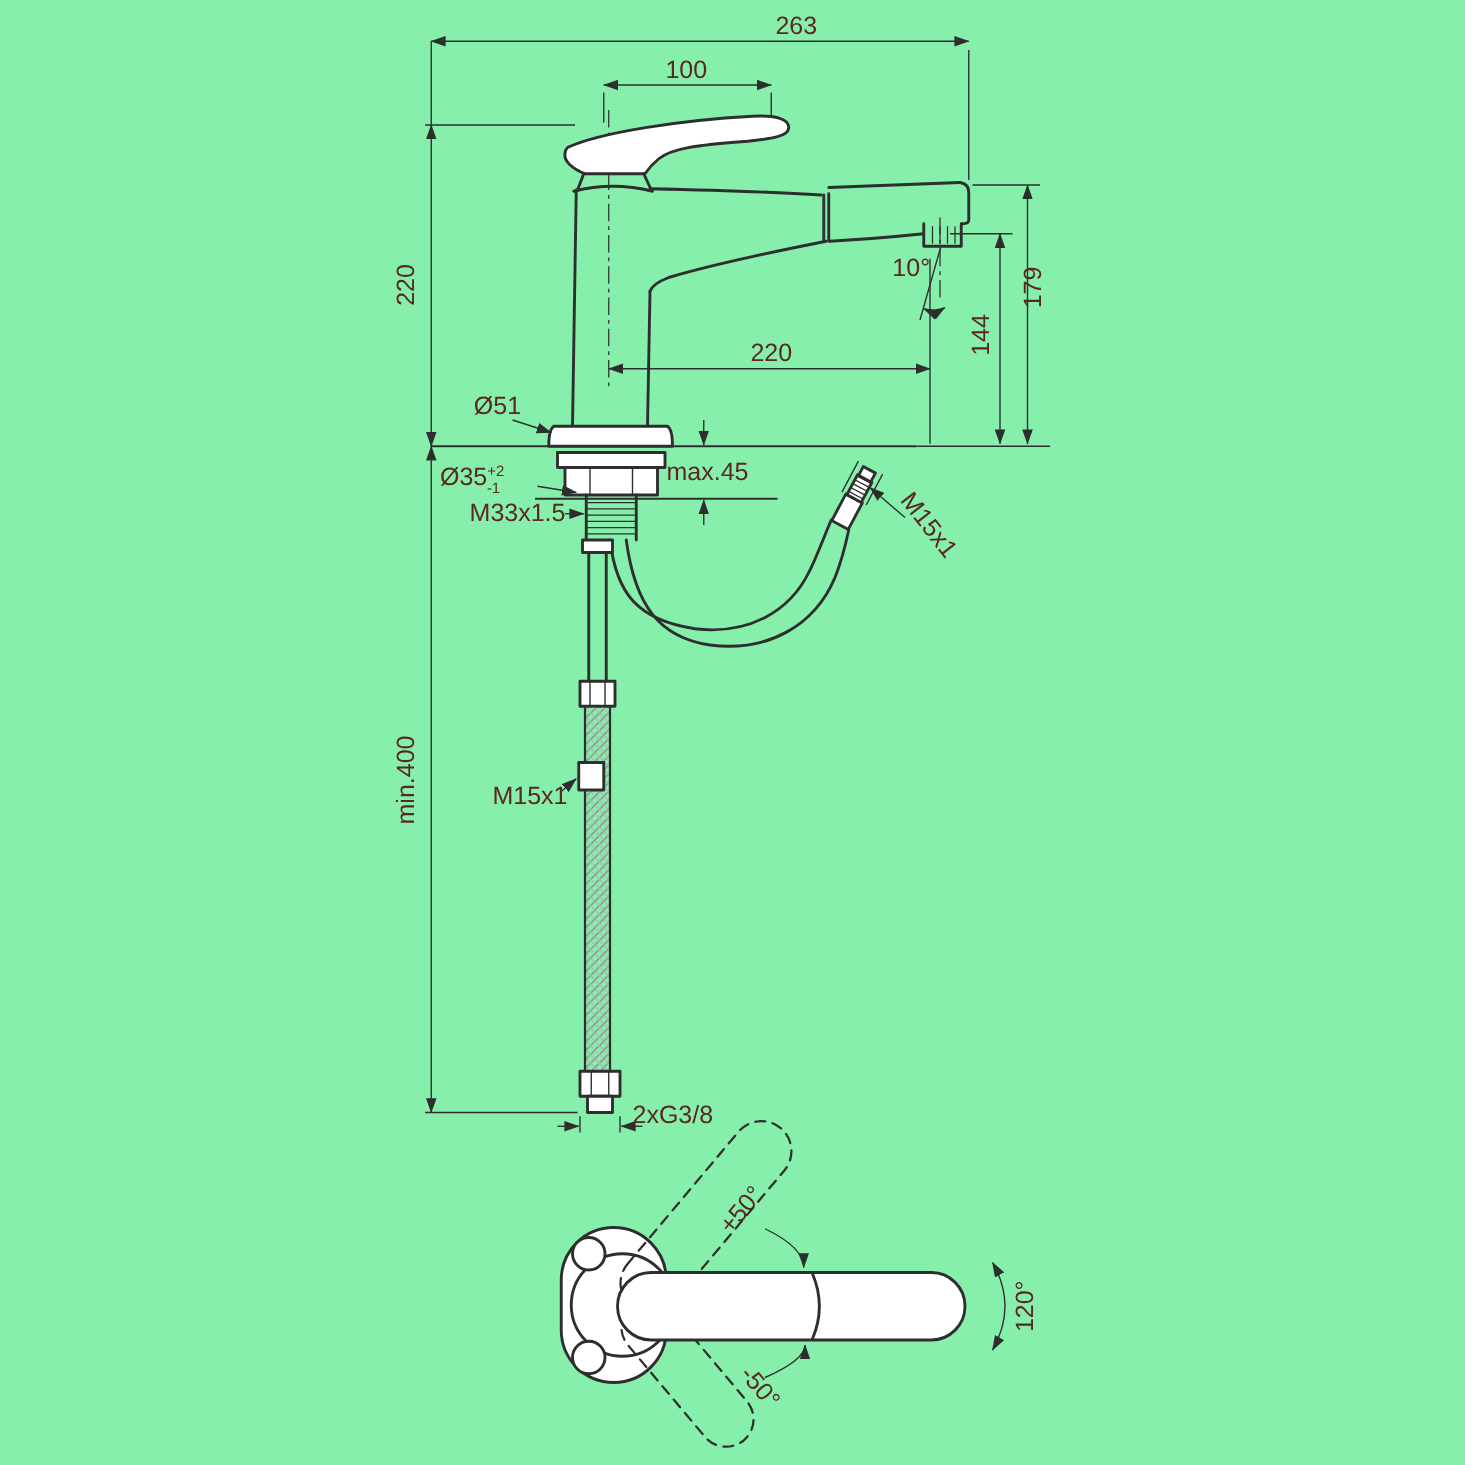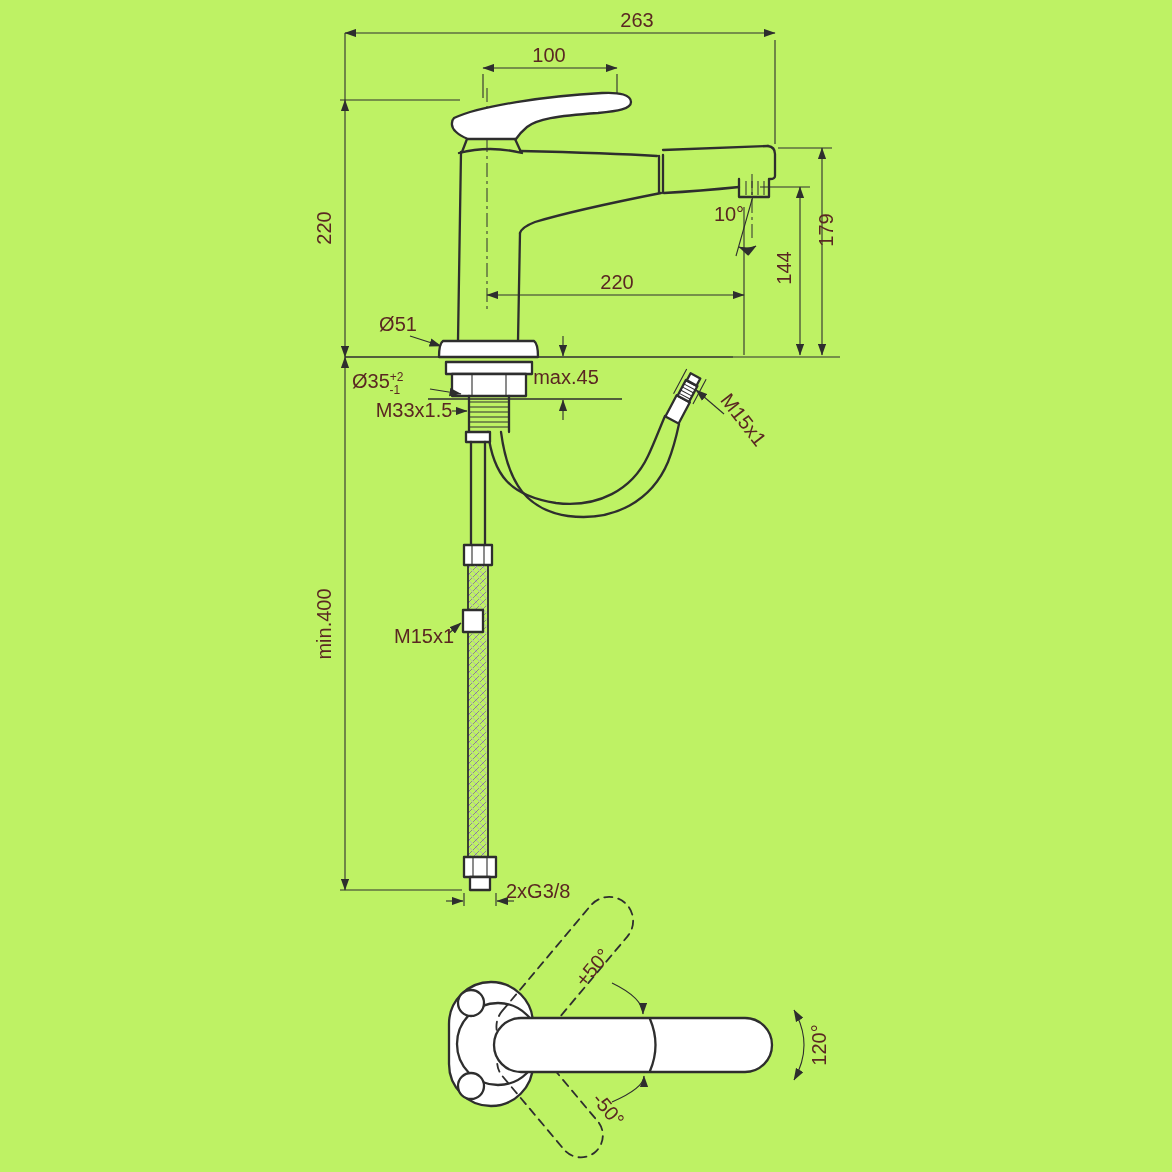--- a/index.html
+++ b/index.html
@@ -1,16 +1,16 @@
 <!DOCTYPE html>
 <html><head>
 <meta charset="utf-8">
 <style>
   html,body{margin:0;padding:0;background:#ffffff;}
-  .stage{width:1172px;height:1172px;background:#bef264;position:relative;font-family:"Liberation Sans",sans-serif;}
+  .stage{width:1172px;height:1172px;background:#86efac;position:relative;font-family:"Liberation Sans",sans-serif;}
   svg{display:block}
   .obj{stroke:#2e2e2e;stroke-width:2.3;fill:none;stroke-linecap:round;stroke-linejoin:round;}
   .objf{stroke:#2e2e2e;stroke-width:2.3;fill:#ffffff;stroke-linejoin:round;}
   .med{stroke:#2e2e2e;stroke-width:1.6;fill:none;}
   .thin{stroke:#2e2e2e;stroke-width:1.1;fill:none;}
   .dim{stroke:#2e2e2e;stroke-width:1.1;fill:none;}
   .cl{stroke:#2e2e2e;stroke-width:1;fill:none;stroke-dasharray:14 4 3 4;}
   .dash{stroke-dasharray:8 6;stroke-width:1.8;}
   .hatch{stroke:#2e2e2e;stroke-width:1;fill:none;}
   text{fill:#5a2722;font-family:"Liberation Sans",sans-serif;font-size:20px;}

